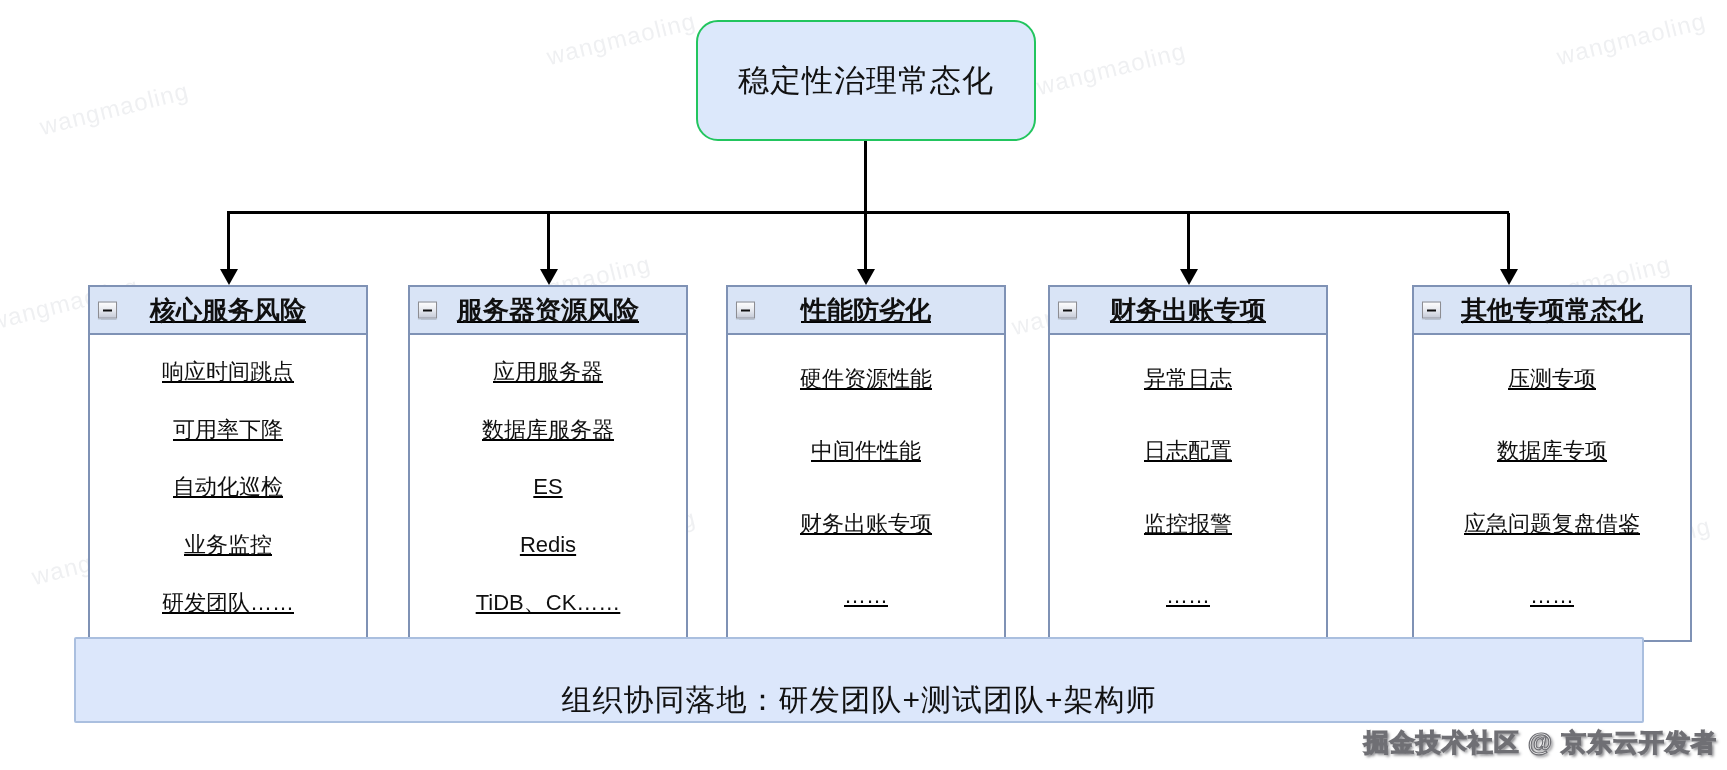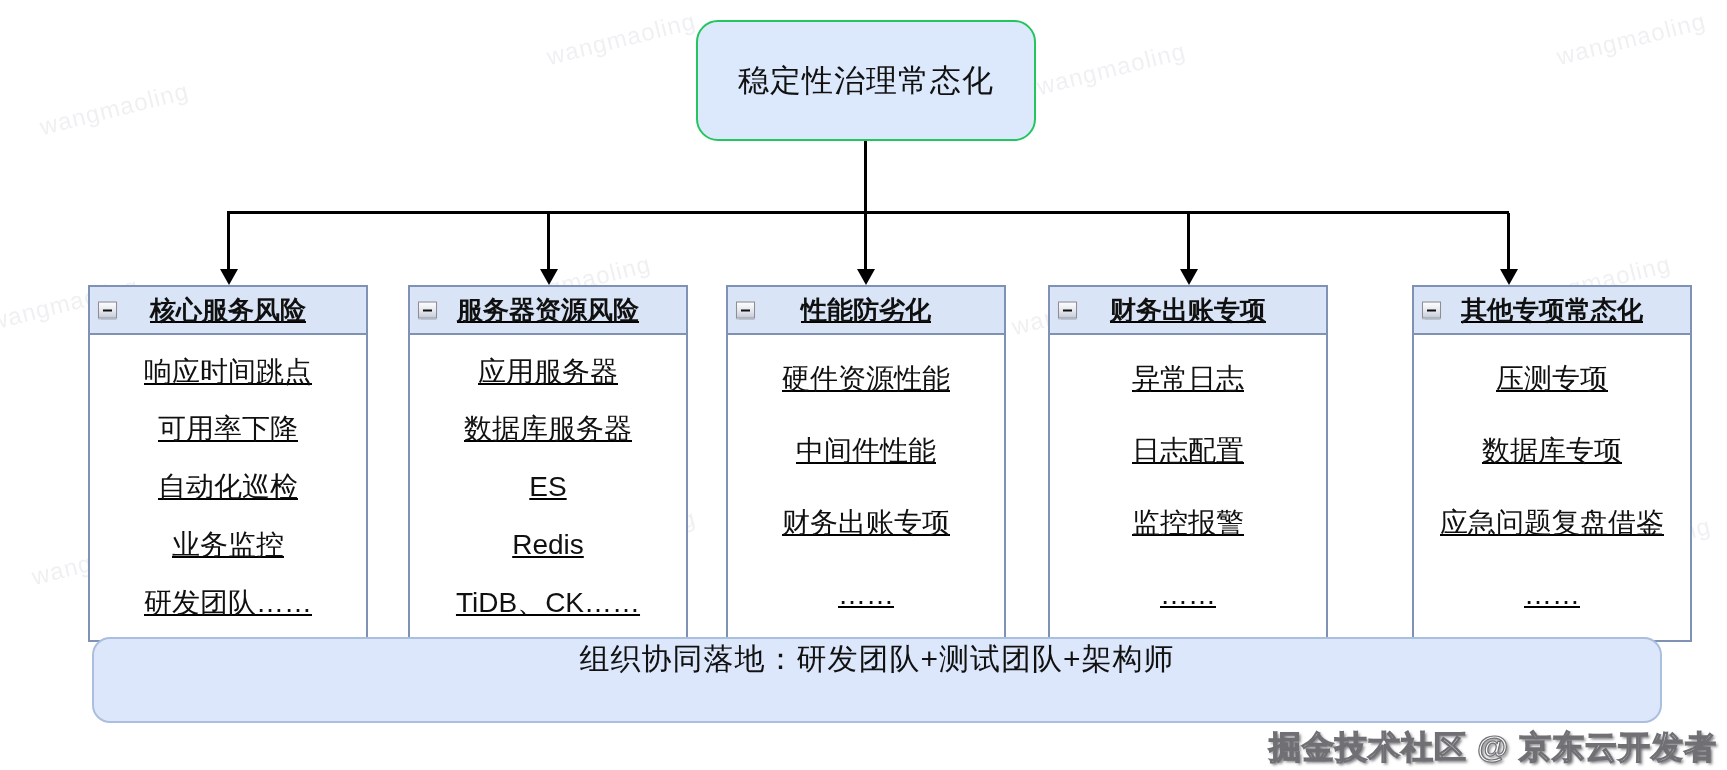--- a/index.html
+++ b/index.html
@@ -81,36 +81,36 @@
     background:linear-gradient(180deg,#fdfdfd 0%,#e4e7ee 55%,#c7ccd8 100%);
     border:1px solid #8d8d92; box-shadow:0 1px 1px rgba(0,0,0,0.15);
     display:flex; align-items:center; justify-content:center;
   }
   .collapse-btn .minus { width:9px; height:2px; background:#111; }
   .cat-items {
     flex:1; display:flex; flex-direction:column;
     justify-content:space-around; padding:8px 4px;
   }
   .cat-item {
-    text-align:center; font-size:28px; color:#101010; line-height:1.1;
+    text-align:center; font-size:22px; color:#101010; line-height:1.1;
     white-space:nowrap;
   }
 
   
   .banner {
-    position:absolute; left:92px; top:637px; width:1570px; height:86px;
-    background:#dce7fb; border:2px solid #aabfdf; border-radius:18px;
-    display:flex; align-items:flex-start; justify-content:center;
+    position:absolute; left:74px; top:637px; width:1570px; height:86px;
+    background:#dce7fb; border:2px solid #aabfdf; border-radius:2px;
+    display:flex; align-items:flex-end; justify-content:center;
     font-size:30px; color:#111; letter-spacing:1px;
   }
 
   
   .credit {
     position:absolute; right:10px; top:726px;
-    font-size:32px; font-weight:bold; white-space:nowrap;
+    font-size:25px; font-weight:bold; white-space:nowrap;
     color:#fbfbfb;
     -webkit-text-stroke:1.2px #6f6f74;
     text-shadow:2px 2px 3px rgba(70,70,75,0.75);
     letter-spacing:1px;
   }
 </style>
 </head>
 <body>
 
 <div id="stage">

